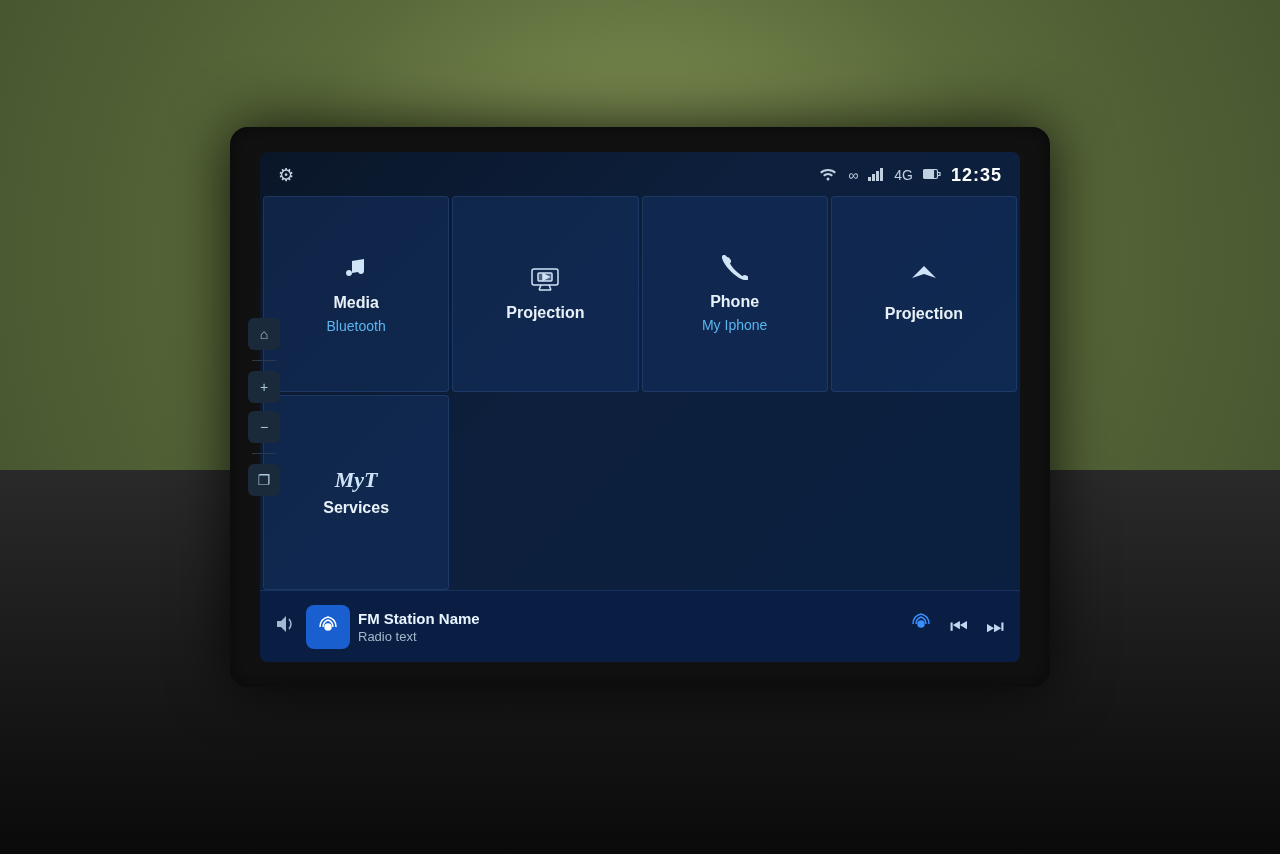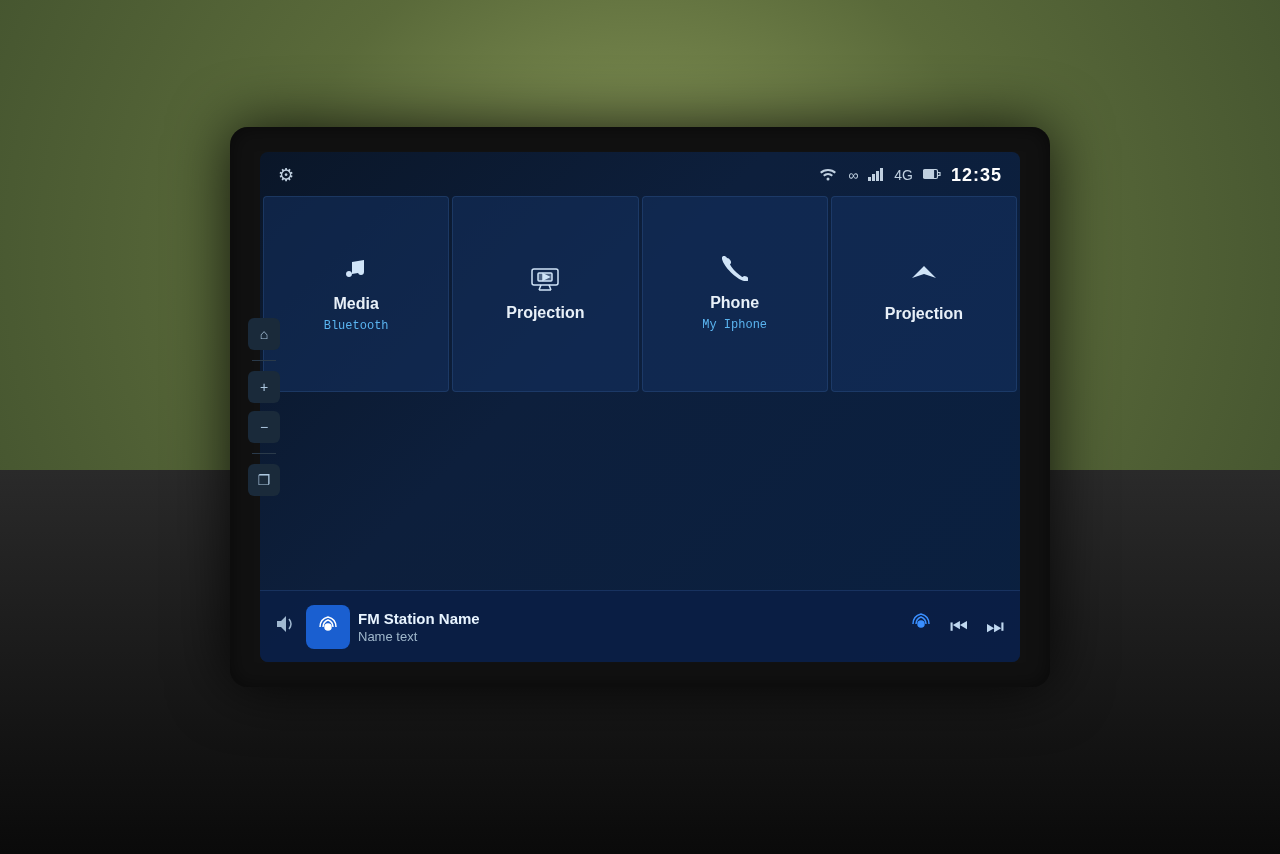--- a/index.html
+++ b/index.html
@@ -150,24 +150,23 @@
     }
 
     .tile-label {
       font-size: 16px;
       font-weight: 600;
       color: #e8f0f8;
       text-align: center;
     }
 
     .tile-sublabel {
-      font-size: 12px;
+      font-size: 14px;
       color: #5ab4f0;
       text-align: right;
-      font-family: Liberation Mono, monospace;
     }
 
     .myt-logo {
       font-style: italic;
       font-size: 22px;
       font-weight: bold;
       color: #d0e4f8;
       font-family: Georgia, serif;
     }
 
@@ -322,41 +321,45 @@
 
       <div class="grid-tile">
         <div class="tile-icon">
           <svg width="28" height="28" viewBox="0 0 28 28" fill="#d0e4f8">
             <path d="M14 2 L26 14 L14 10 L2 14Z"></path>
           </svg>
         </div>
         <span class="tile-label">Projection</span>
       </div>
 
+      <div class="grid-tile">
+        <div class="myt-logo">MyT</div>
+        <span class="tile-label">Services</span>
+      </div>
 
 
     </div>
 
     <div class="media-bar">
       <div class="volume-icon">
         <svg width="22" height="18" viewBox="0 0 22 18" fill="#a0b8d0">
           <path d="M1 6 L1 12 L5 12 L10 17 L10 1 L5 6Z"></path>
           <path d="M13 4 Q17 9 13 14" stroke="#a0b8d0" fill="none" stroke-width="1.5"></path>
         </svg>
       </div>
       <div class="radio-icon-btn">
         <svg width="22" height="22" viewBox="0 0 22 22" fill="none" stroke="white" stroke-width="1.5">
           <circle cx="11" cy="11" r="3" fill="white"></circle>
           <path d="M6 11 Q6 6 11 4 Q16 6 16 11" stroke="white" fill="none"></path>
           <path d="M3 11 Q3 3 11 1 Q19 3 19 11" stroke="white" fill="none"></path>
         </svg>
       </div>
       <div class="media-info">
         <span class="media-title">FM Station Name</span>
-        <span class="media-subtitle">Name text</span>
+        <span class="media-subtitle">Radio text</span>
       </div>
       <div class="media-controls">
         <span class="media-active-icon">
           <svg width="22" height="22" viewBox="0 0 22 22" fill="none" stroke="#3a8fff" stroke-width="1.5">
             <circle cx="11" cy="11" r="3" fill="#3a8fff"></circle>
             <path d="M6 11 Q6 6 11 4 Q16 6 16 11" stroke="#3a8fff" fill="none"></path>
             <path d="M3 11 Q3 3 11 1 Q19 3 19 11" stroke="#3a8fff" fill="none"></path>
           </svg>
         </span>
         <span class="media-control-btn">⏮</span>

